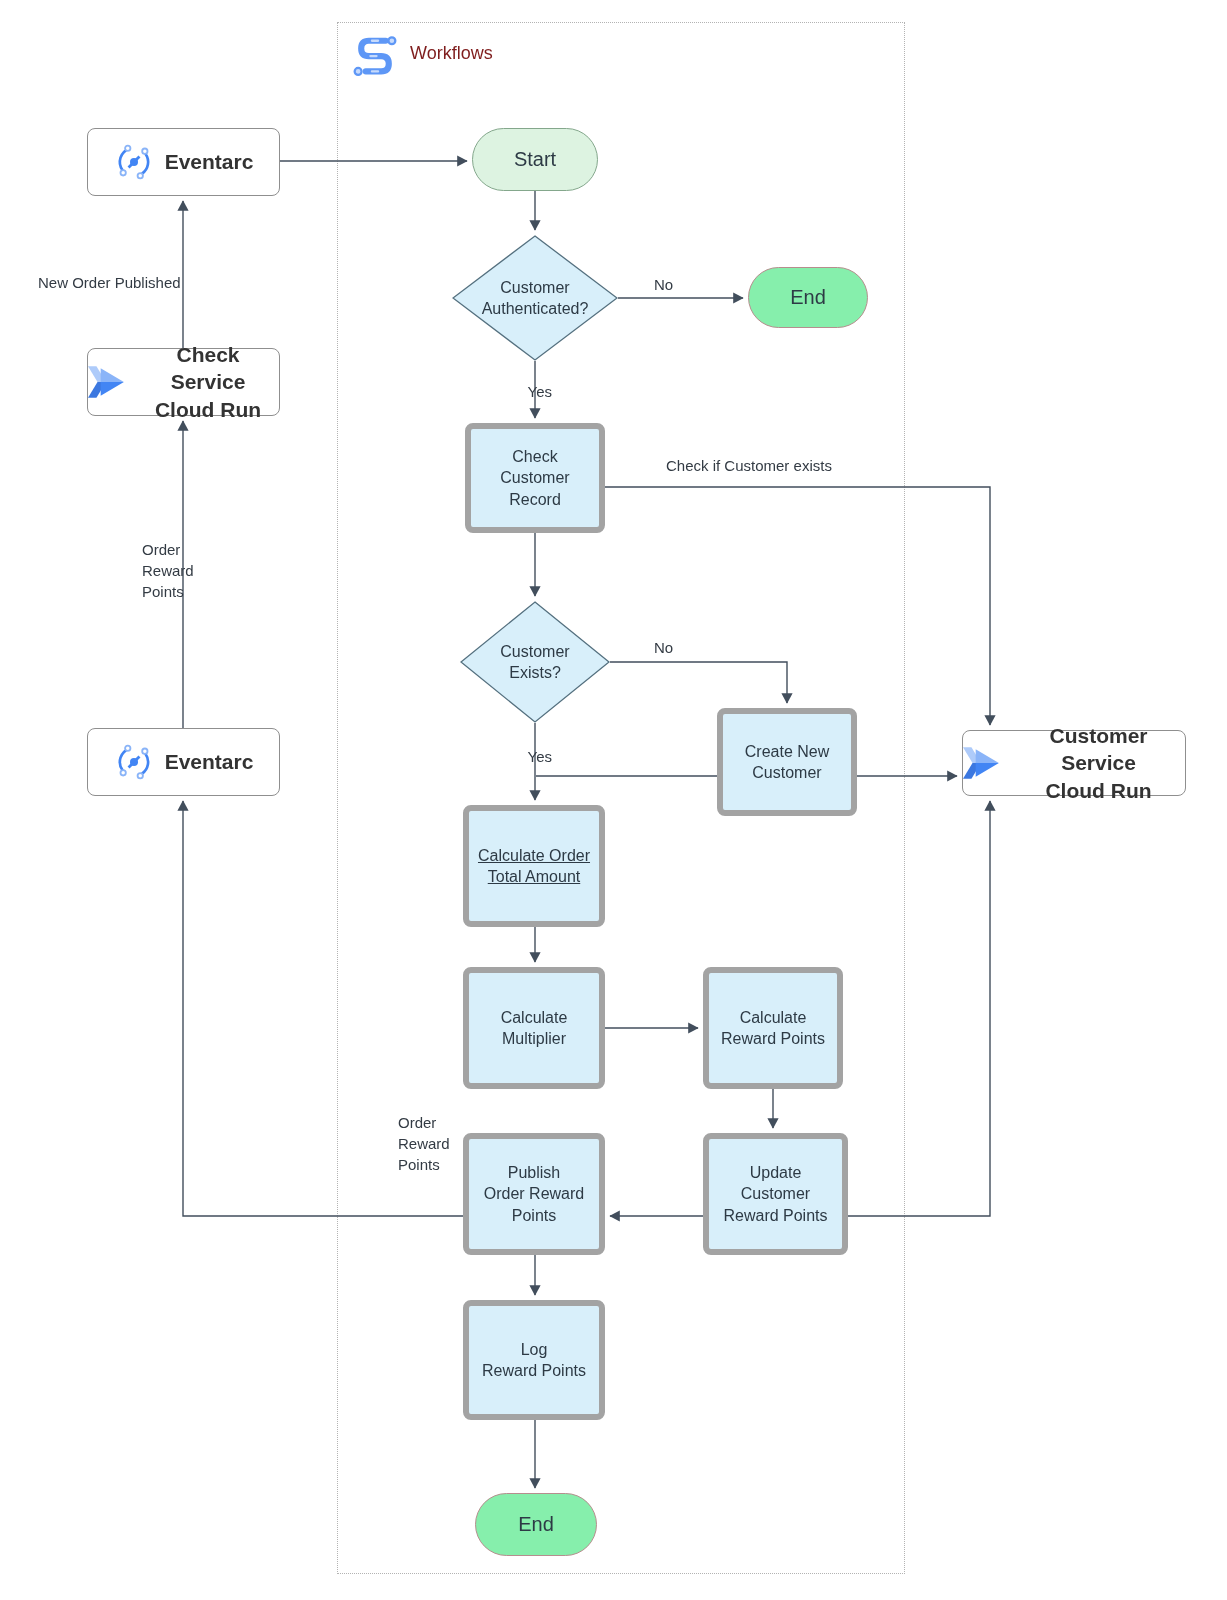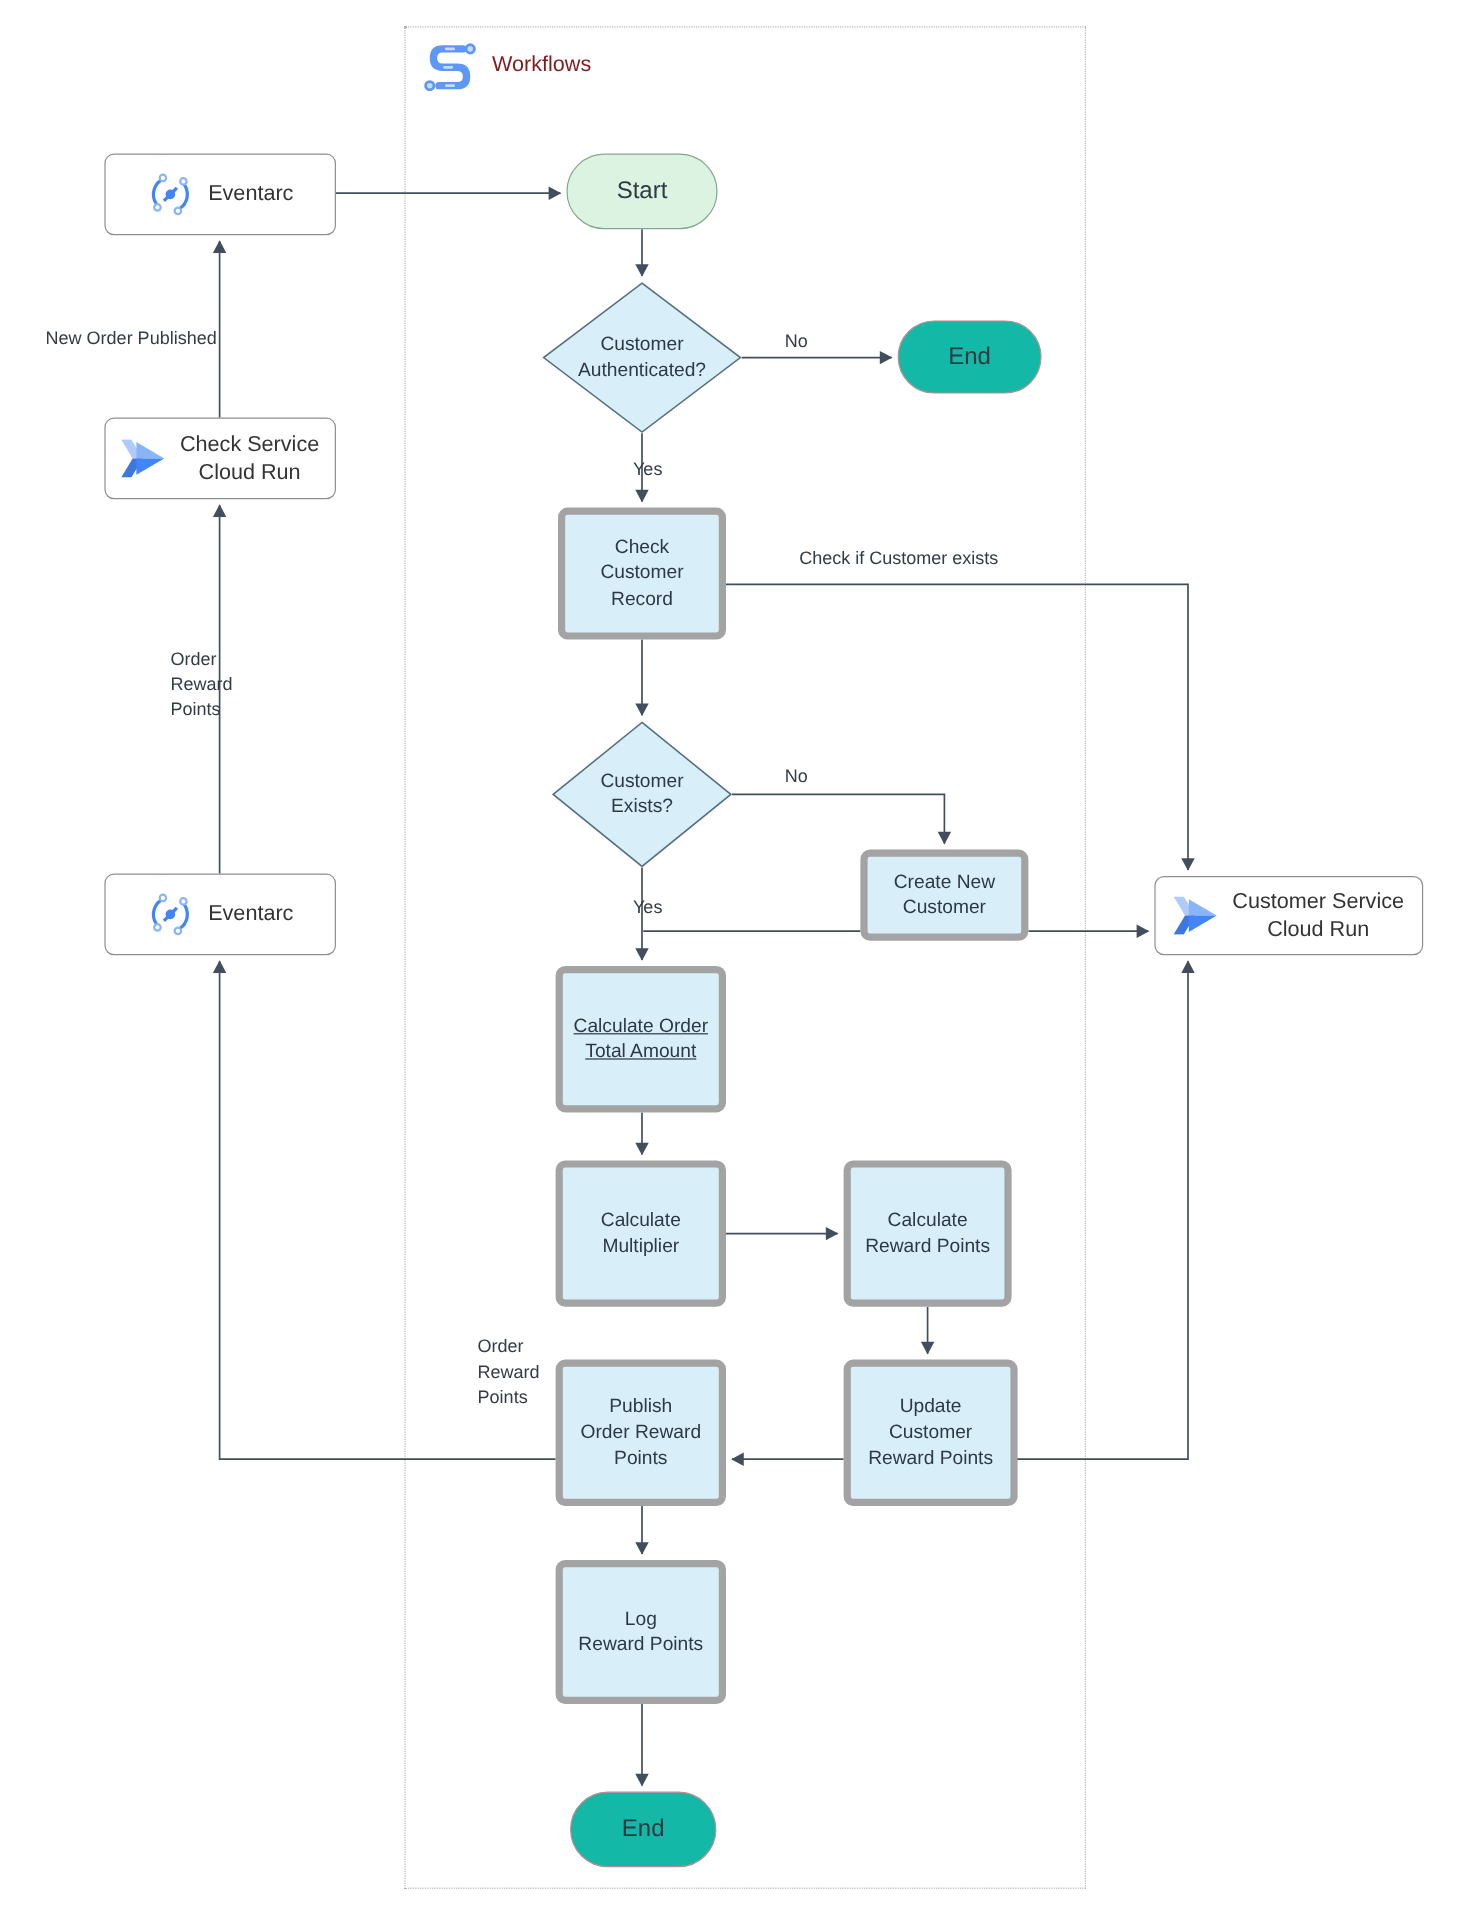--- a/index.html
+++ b/index.html
@@ -7,24 +7,24 @@
           font-family:"Liberation Sans",sans-serif;overflow:hidden;}
   .wf-container{position:absolute;left:337px;top:22px;width:566px;height:1550px;
           border:1px dotted #b3b3b3;background:transparent;}
   .wf-header{position:absolute;left:352px;top:30px;display:flex;align-items:center;gap:12px;}
   .wf-title{font-size:18px;color:#7f1d1d;}
   .node{position:absolute;box-sizing:border-box;display:flex;align-items:center;justify-content:center;
         text-align:center;white-space:pre-line;line-height:1.32;color:#2d3a45;}
   .process{background:#d8effa;border:6px solid #a3a3a3;border-radius:8px;font-size:16px;padding:4px;}
   .pill{border-radius:999px;font-size:20px;}
   .pill.green{background:#ddf3e1;border:1px solid #84a78c;}
-  .pill.pink{background:#14b8a6;border:1px solid #b68e8e;}
+  .pill.pink{background:#86efac;border:1px solid #b68e8e;}
   .service{position:absolute;box-sizing:border-box;background:#ffffff;border:1px solid #8f8f8f;
            border-radius:8px;display:flex;align-items:center;justify-content:center;gap:11px;
-           font-size:18px;color:#333333;text-align:center;white-space:pre-line;line-height:1.3;}
+           font-size:21px;color:#333333;text-align:center;white-space:pre-line;line-height:1.3;font-weight:bold;}
   .diamond{position:absolute;}
   .diamond svg{position:absolute;left:0;top:0;}
   .dlabel{position:absolute;left:0;top:0;right:0;bottom:0;display:flex;align-items:center;
           justify-content:center;text-align:center;white-space:pre-line;font-size:16px;
           color:#2d3a45;line-height:1.32;}
   .elabel{position:absolute;font-size:15px;color:#333b44;white-space:pre-line;line-height:1.4;margin-left:24px;}
   .elabel.r{text-align:right;}
   .edges{position:absolute;left:0;top:0;pointer-events:none;}
   .icon{display:flex;align-items:center;justify-content:center;flex:0 0 auto;}
 </style>
@@ -152,21 +152,21 @@
 Record</div>
 
   <div class="diamond" style="left:460px;top:601px;width:150px;height:122px;">
     <svg width="150" height="122" viewBox="0 0 150 122">
       <polygon points="75,1 149,61 75,121 1,61" fill="#d8effa" stroke="#54707f" stroke-width="1.3"></polygon>
     </svg>
     <div class="dlabel">Customer
 Exists?</div>
   </div>
 
-  <div class="node process" style="left:717px;top:708px;width:140px;height:76px;">Create New
+  <div class="node process" style="left:717px;top:708px;width:140px;height:108px;">Create New
 Customer</div>
 
   <div class="node process" style="left:463px;top:805px;width:142px;height:122px;text-decoration:underline;">Calculate Order
 Total Amount</div>
 
   <div class="node process" style="left:463px;top:967px;width:142px;height:122px;">Calculate
 Multiplier</div>
 
   <div class="node process" style="left:703px;top:967px;width:140px;height:122px;">Calculate
 Reward Points</div>

